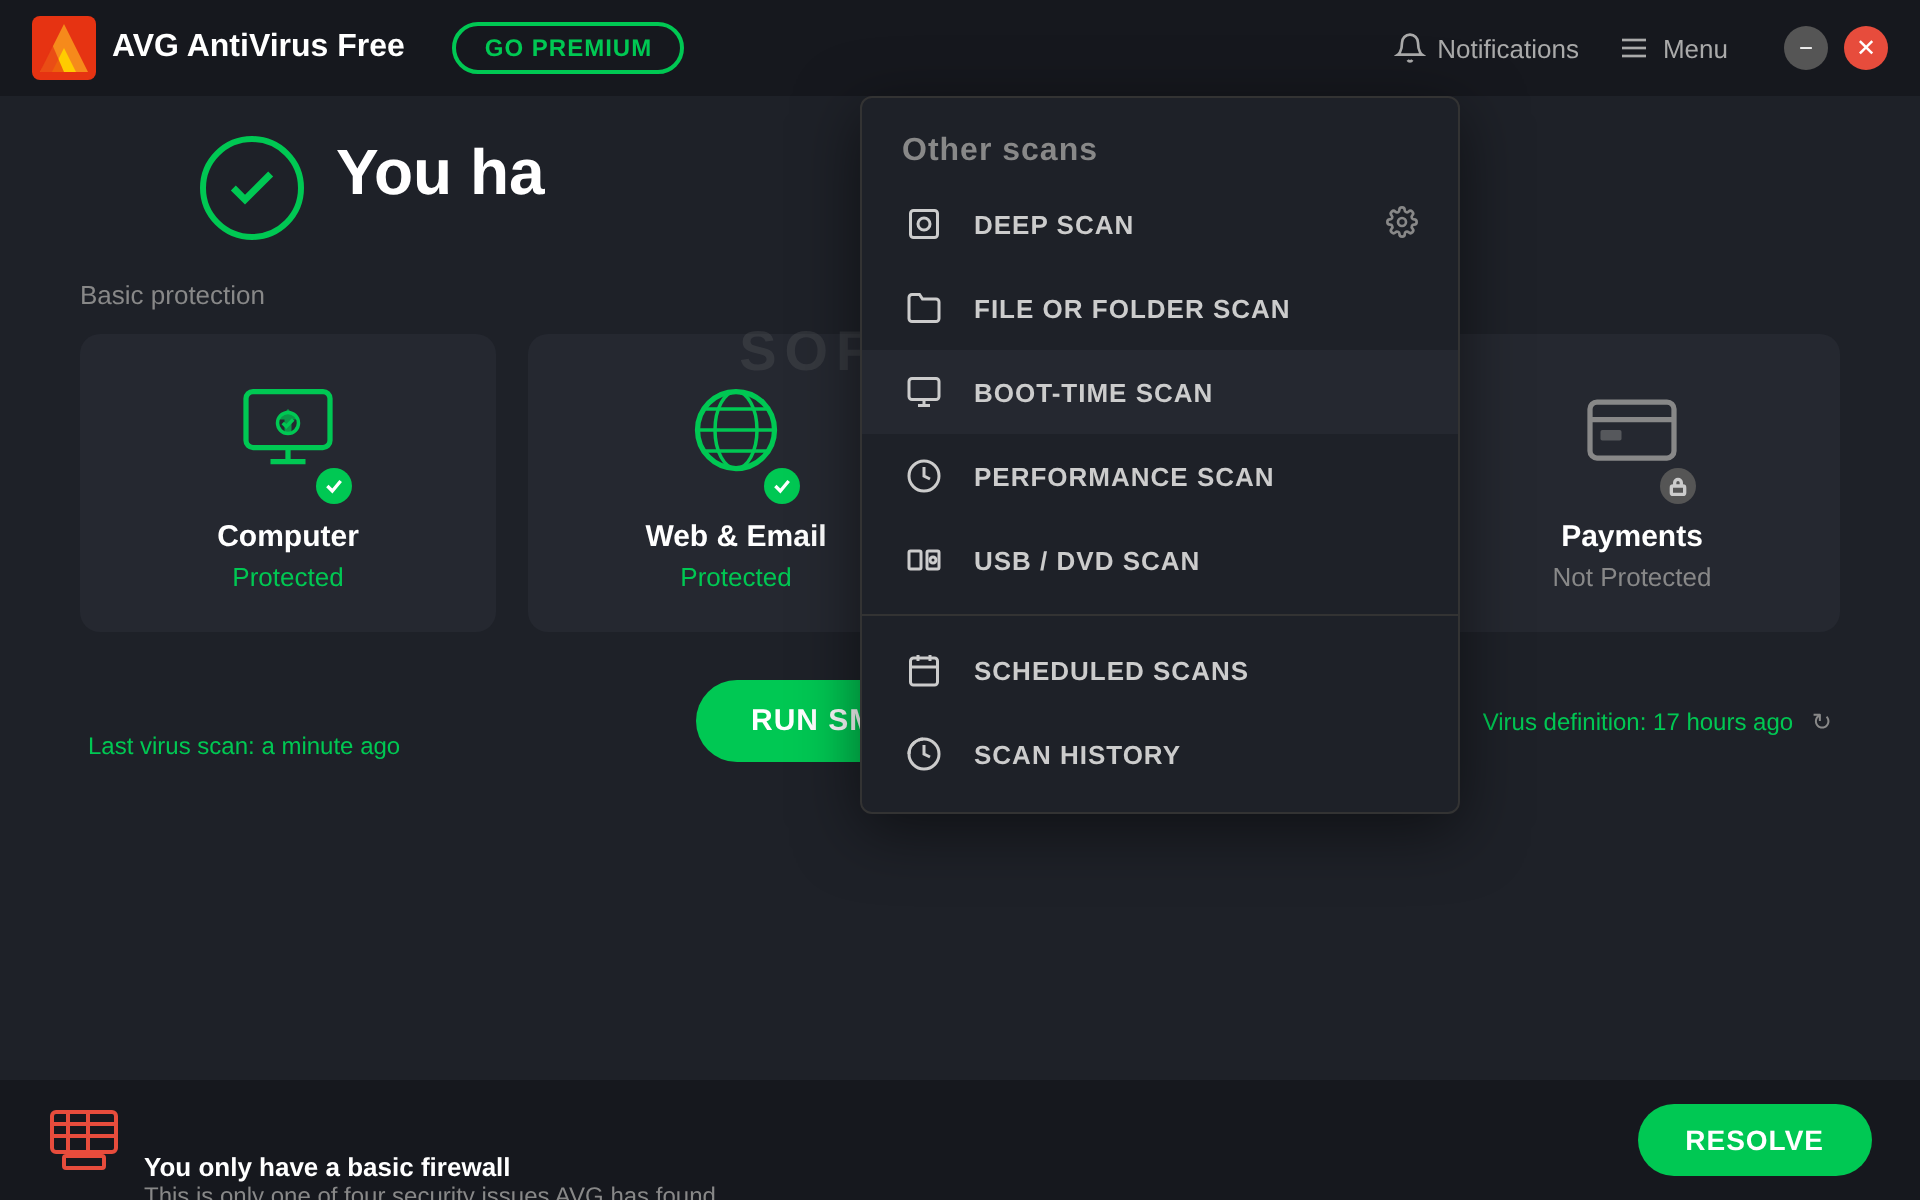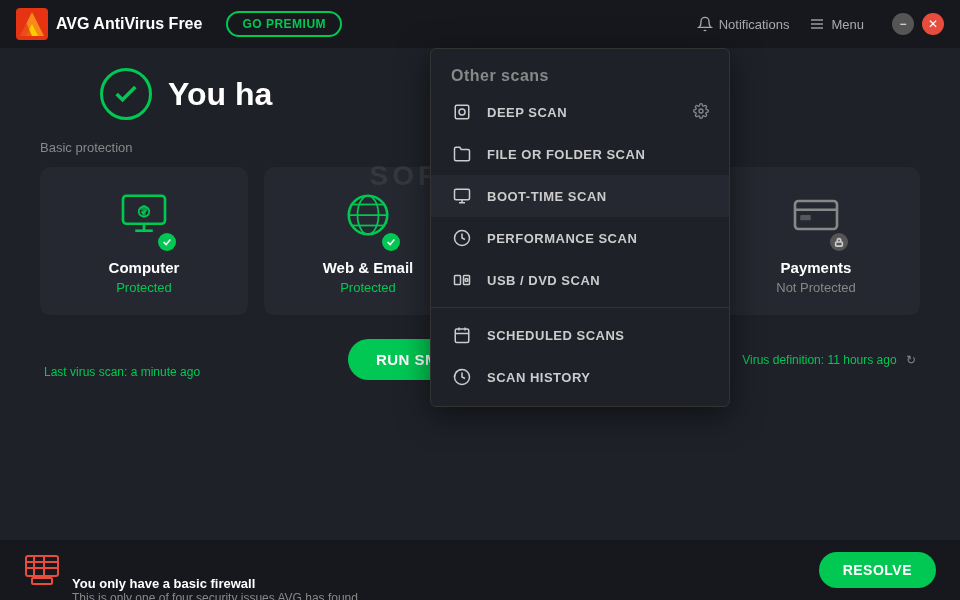--- a/index.html
+++ b/index.html
@@ -86,21 +86,20 @@
 
     
     .main {
       padding: 20px 40px 0 40px;
       position: relative;
     }
 
     
     .status-header {
       display: flex;
-      align-items: center;
       gap: 16px;
       margin-bottom: 20px;
       padding-left: 60px;
     }
     .status-circle {
       width: 52px;
       height: 52px;
       border-radius: 50%;
       border: 3px solid #00c853;
       display: flex;
@@ -471,21 +470,21 @@
 
   <div class="scan-row">
     <div class="last-scan">
       <span>Last virus scan: </span><span>a minute ago</span>
     </div>
     <div class="scan-btn-wrap">
       <button class="run-scan-btn">RUN SMART SCAN</button>
       <button class="more-btn">•••</button>
     </div>
     <div class="virus-def">
-      <span>Virus definition: </span><span style="color:#00c853">11 hours ago</span>
+      <span>Virus definition: </span><span style="color:#00c853">17 hours ago</span>
       <span style="margin-left:6px; color:#888;">↻</span>
     </div>
   </div>
 
 </div>
 
 <div class="watermark">SOFTPEDIA®</div>
 
 <div class="dropdown-overlay">
   <div class="dropdown-section-label">Other scans</div>

